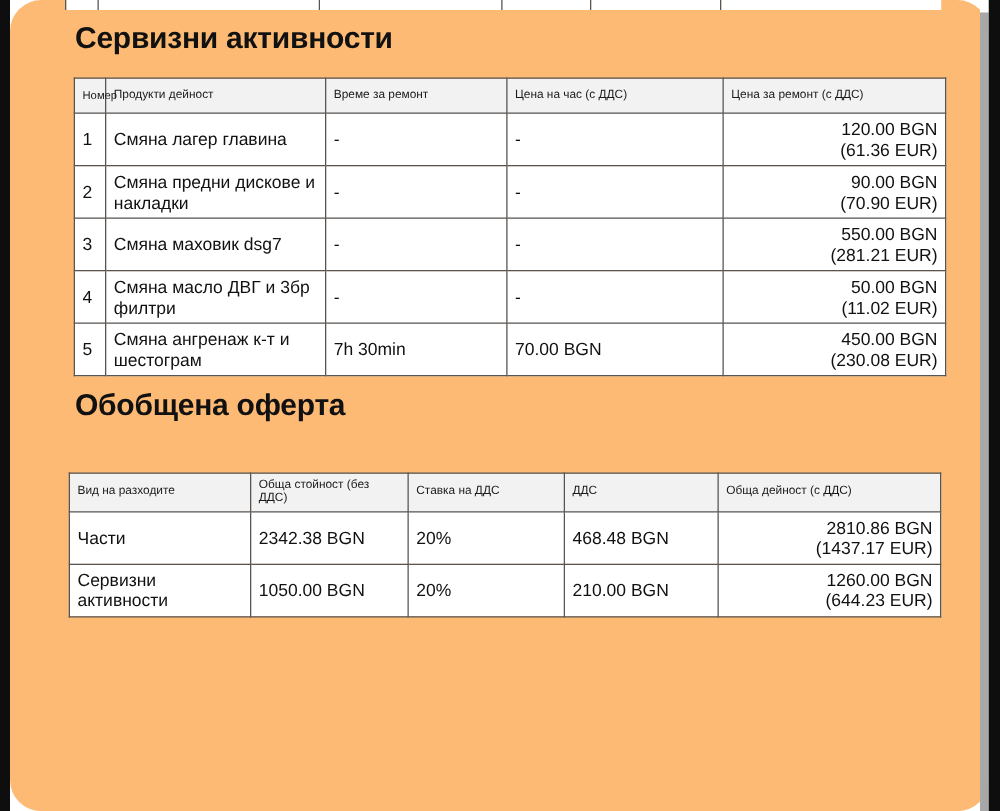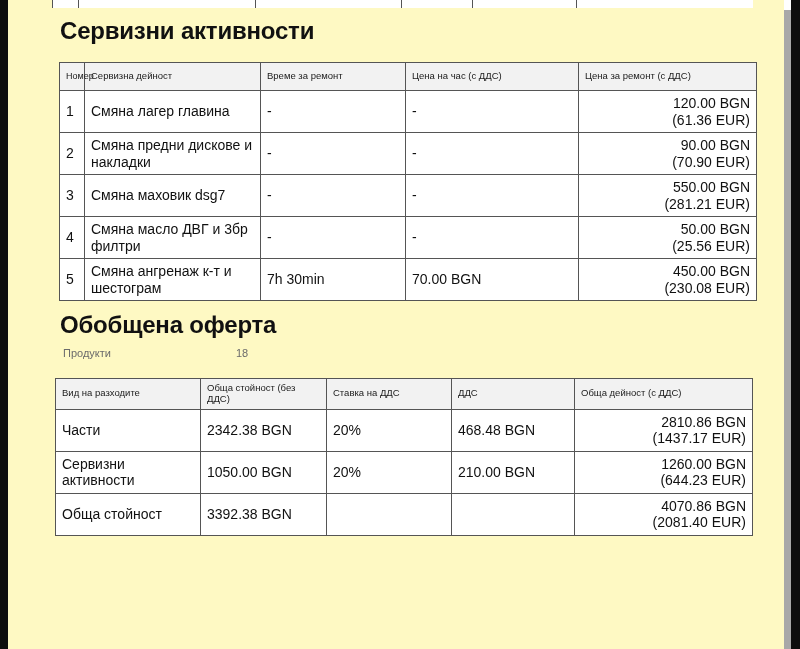--- a/index.html
+++ b/index.html
@@ -49,21 +49,22 @@
     border-radius: 0;
   }
 
   
   #page {
     position: absolute;
     left: 8px;
     top: 0;
     width: 783px;
     height: 649px;
-    background: #fef9c3;
+    background: #fdba74;
+    border-radius: 25px;
   }
 
   
   table.doc-table {
     border-collapse: collapse;
     table-layout: fixed;
     border: 1.5px solid #444444;
   }
   table.doc-table td, table.doc-table th {
     border: 1px solid #555555;
@@ -187,21 +188,21 @@
       <colgroup>
         <col class="c-num">
           <col class="c-name">
           <col class="c-time">
         <col class="c-rate">
           <col class="c-cost">
       </colgroup>
       <thead>
         <tr>
           <th class="h-num">Номер</th>
-          <th>Сервизна дейност</th>
+          <th>Продукти дейност</th>
           <th>Време за ремонт</th>
           <th>Цена на час (с ДДС)</th>
           <th>Цена за ремонт (с ДДС)</th>
         </tr>
       </thead>
       <tbody>
         <tr>
           <td>1</td>
           <td>Смяна лагер главина</td>
           <td>-</td>
@@ -231,41 +232,38 @@
             <span>(281.21 EUR)</span>
           </td>
         </tr>
         <tr>
           <td>4</td>
           <td>Смяна масло ДВГ и 3бр филтри</td>
           <td>-</td>
           <td>-</td>
           <td class="cell-two-line">
             <span>50.00 BGN</span>
-            <span>(25.56 EUR)</span>
+            <span>(11.02 EUR)</span>
           </td>
         </tr>
         <tr>
           <td>5</td>
           <td>Смяна ангренаж к-т и шестограм</td>
           <td>7h 30min</td>
           <td>70.00 BGN</td>
           <td class="cell-two-line">
             <span>450.00 BGN</span>
             <span>(230.08 EUR)</span>
           </td>
         </tr>
       </tbody>
     </table>
 
     <div class="section-heading" id="heading-summary">Обобщена оферта</div>
 
-    <div id="products-line">
-      <span class="plabel">Продукти</span><span class="pvalue">18</span>
-    </div>
 
     <table class="doc-table" id="summary-table">
       <colgroup>
         <col class="s-kind">
           <col class="s-net">
           <col class="s-rate">
         <col class="s-vat">
           <col class="s-gross">
       </colgroup>
       <thead>
@@ -291,30 +289,20 @@
         <tr>
           <td>Сервизни активности</td>
           <td>1050.00 BGN</td>
           <td>20%</td>
           <td>210.00 BGN</td>
           <td class="cell-two-line">
             <span>1260.00 BGN</span>
             <span>(644.23 EUR)</span>
           </td>
         </tr>
-        <tr>
-          <td>Обща стойност</td>
-          <td>3392.38 BGN</td>
-          <td></td>
-          <td></td>
-          <td class="cell-two-line">
-            <span>4070.86 BGN</span>
-            <span>(2081.40 EUR)</span>
-          </td>
-        </tr>
       </tbody>
     </table>
 
   </div>
 
   <div class="edge-band left"></div>
   <div class="scrollbar-track"></div>
   <div class="scrollbar-thumb"></div>
   <div class="edge-band right"></div>
 

